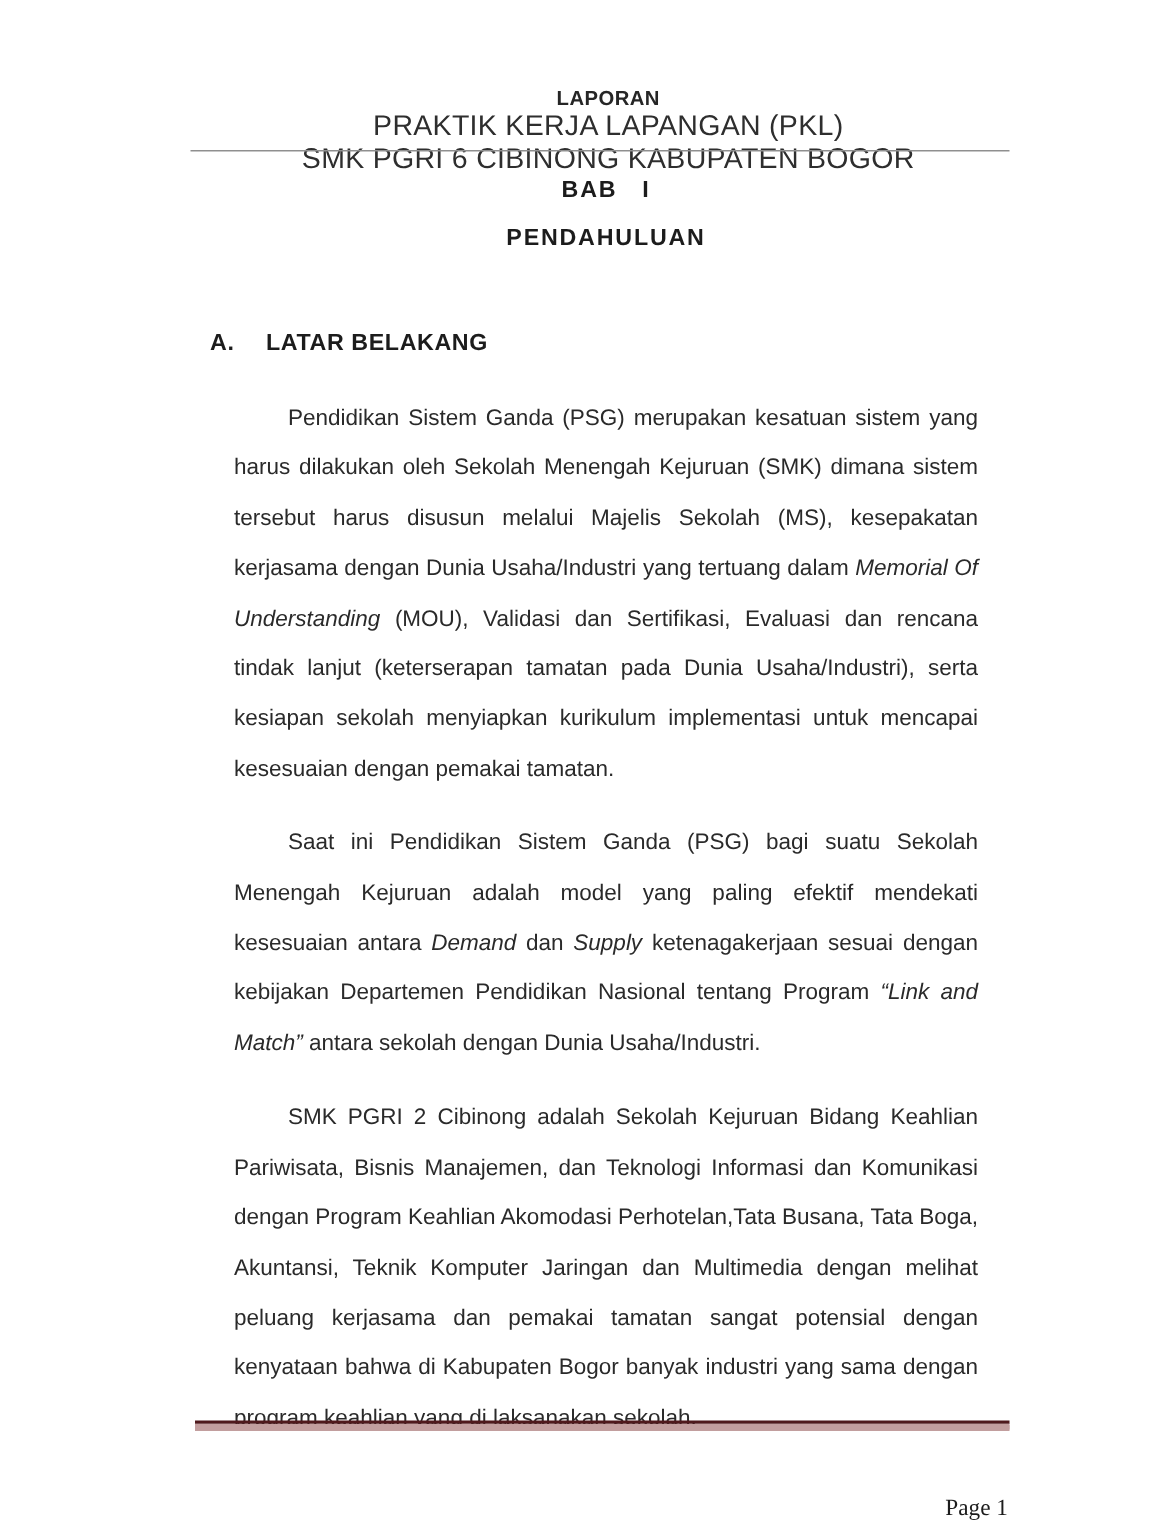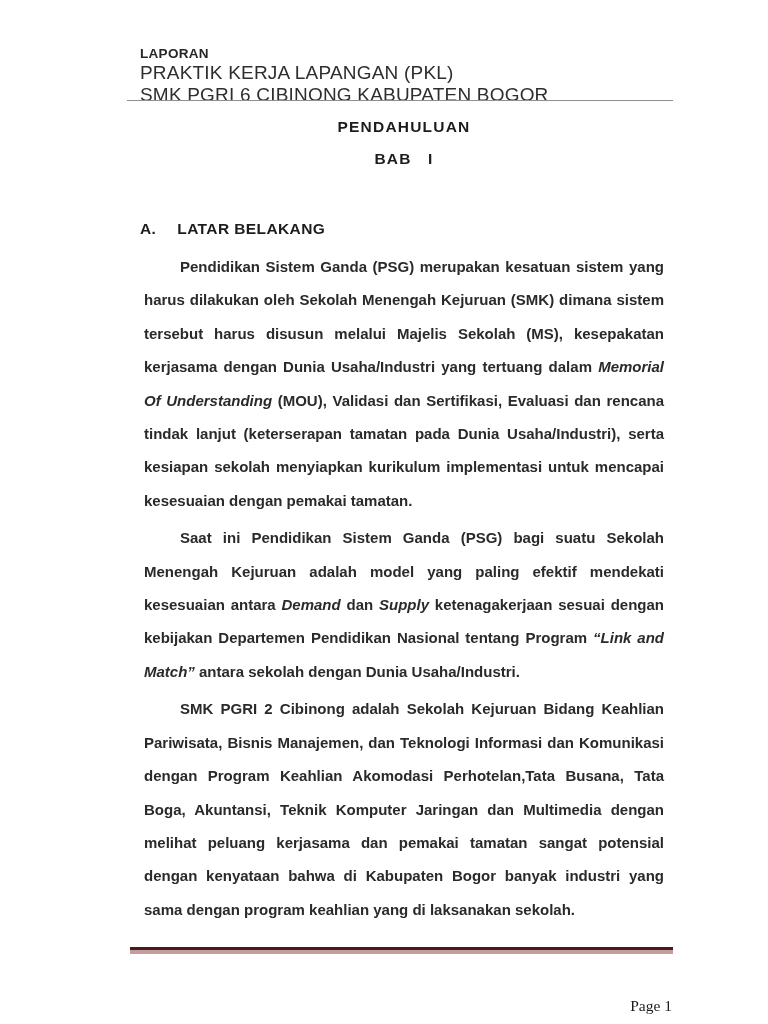--- a/index.html
+++ b/index.html
@@ -8,22 +8,22 @@
     background:#ffffff;
     font-family:"Liberation Sans",sans-serif;
     color:var(--text,#262626);
     position:relative;
     overflow:hidden;
   }
   .page{position:absolute;inset:0;background:#ffffff;}
 
   
   .doc-header{
-    position:absolute;top:46px;right:97px;left:140px;
-    text-align:left;line-height:1.18;
+    position:absolute;top:58px;right:97px;left:140px;
+    text-align:center;line-height:1.18;
   }
   .doc-header .h1{font-weight:bold;font-size:13.5px;letter-spacing:.3px;}
   .doc-header .h2{font-size:19px;letter-spacing:.2px;color:#2e2e2e;}
   .header-rule{
     position:absolute;left:127px;right:95px;top:100px;
     height:1px;background:var(--rule,#8f8f8f);
   }
 
   
   .chapter-title{
@@ -39,21 +39,21 @@
     font-weight:bold;font-size:15.5px;letter-spacing:.4px;color:#1c1c1c;text-align:center;
   }
   .section-heading .label{display:inline-block;margin-right:21px;}
 
   
   .body-text{
     position:absolute;top:246px;left:140px;width:528px;
     font-size:15px;line-height:33.4px;
     text-align:justify;color:#2a2a2a;
   }
-  .body-text p{margin:4px;text-indent:36px;font-weight:bold;}
+  .body-text p{margin:16px;text-indent:36px;}
   .body-text .it{font-style:italic;}
 
   
   .footer-bar{
     position:absolute;left:130px;right:95px;top:947px;height:5px;
     border-top:2.5px solid var(--bar-dark,#4f191c);
     border-bottom:0;
     background:linear-gradient(to bottom, var(--bar-dark,#4f191c) 0%, var(--bar-dark,#4f191c) 10%, var(--bar-light,#c29e9e) 10%);
   }
   .footer-bar-light{
@@ -73,22 +73,22 @@
 
   <header class="doc-header">
     <div class="h1">LAPORAN</div>
     <div class="h2">PRAKTIK KERJA LAPANGAN (PKL)</div>
     <div class="h2">SMK PGRI 6 CIBINONG KABUPATEN BOGOR</div>
   </header>
 
   <div class="header-rule"></div>
 
   <div class="chapter-title">
+    <div class="line">BAB   I</div>
     <div class="line">PENDAHULUAN</div>
-    <div class="line">BAB   I</div>
   </div>
 
   <div class="section-heading">
     <span class="label">A.</span><span>LATAR BELAKANG</span>
   </div>
 
   <div class="body-text" id="paragraphs">
       <p><span>Pendidikan Sistem Ganda (PSG) merupakan kesatuan sistem yang harus dilakukan oleh Sekolah Menengah Kejuruan (SMK) dimana sistem tersebut harus disusun melalui Majelis Sekolah (MS), kesepakatan kerjasama dengan Dunia Usaha/Industri yang tertuang dalam </span><span class="it">Memorial Of Understanding</span><span> (MOU), Validasi dan Sertifikasi, Evaluasi dan rencana tindak lanjut (keterserapan tamatan pada Dunia Usaha/Industri), serta kesiapan sekolah menyiapkan kurikulum implementasi untuk mencapai kesesuaian dengan pemakai tamatan.</span></p>
       <p><span>Saat ini Pendidikan Sistem Ganda (PSG) bagi suatu Sekolah Menengah Kejuruan adalah model yang paling efektif mendekati kesesuaian antara </span><span class="it">Demand</span><span> dan </span><span class="it">Supply</span><span> ketenagakerjaan sesuai dengan kebijakan Departemen Pendidikan Nasional tentang Program </span><span class="it">“Link and Match”</span><span> antara sekolah dengan Dunia Usaha/Industri.</span></p>
       <p><span>SMK PGRI 2 Cibinong adalah Sekolah Kejuruan Bidang Keahlian Pariwisata, Bisnis Manajemen, dan Teknologi Informasi dan Komunikasi dengan Program Keahlian Akomodasi Perhotelan,Tata Busana, Tata Boga, Akuntansi, Teknik Komputer Jaringan dan Multimedia dengan melihat peluang kerjasama dan pemakai tamatan sangat potensial dengan kenyataan bahwa di Kabupaten Bogor banyak industri yang sama dengan program keahlian yang di laksanakan sekolah.</span></p>

